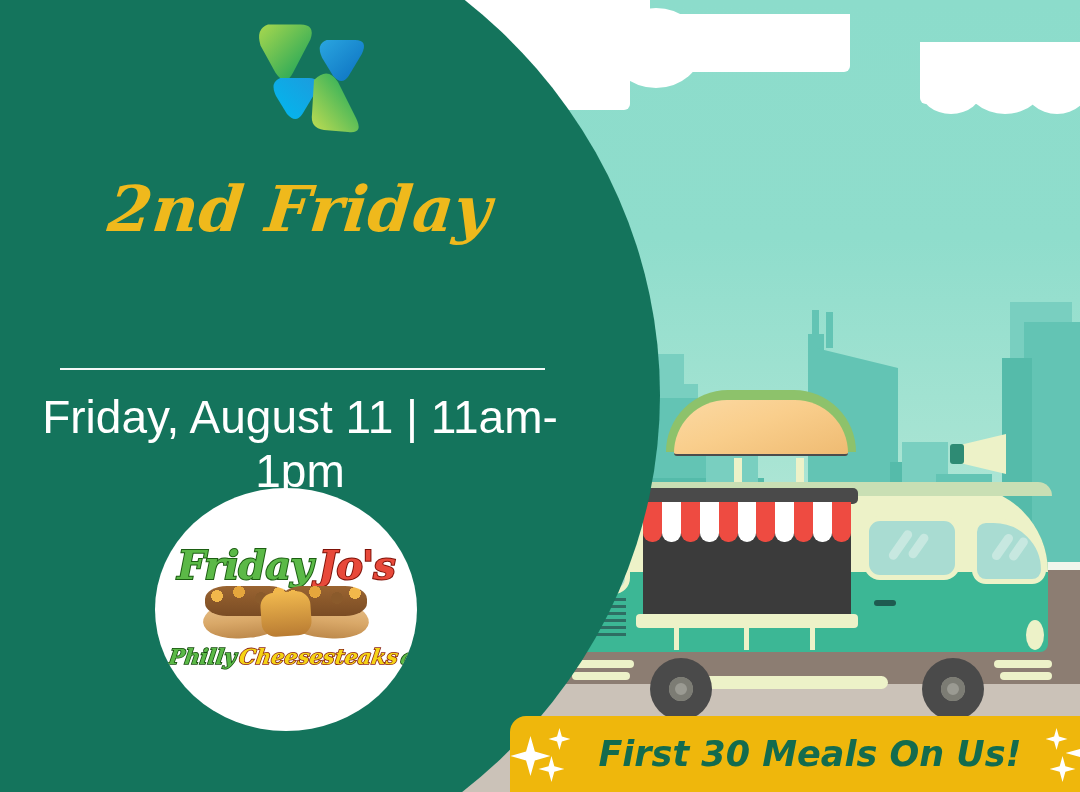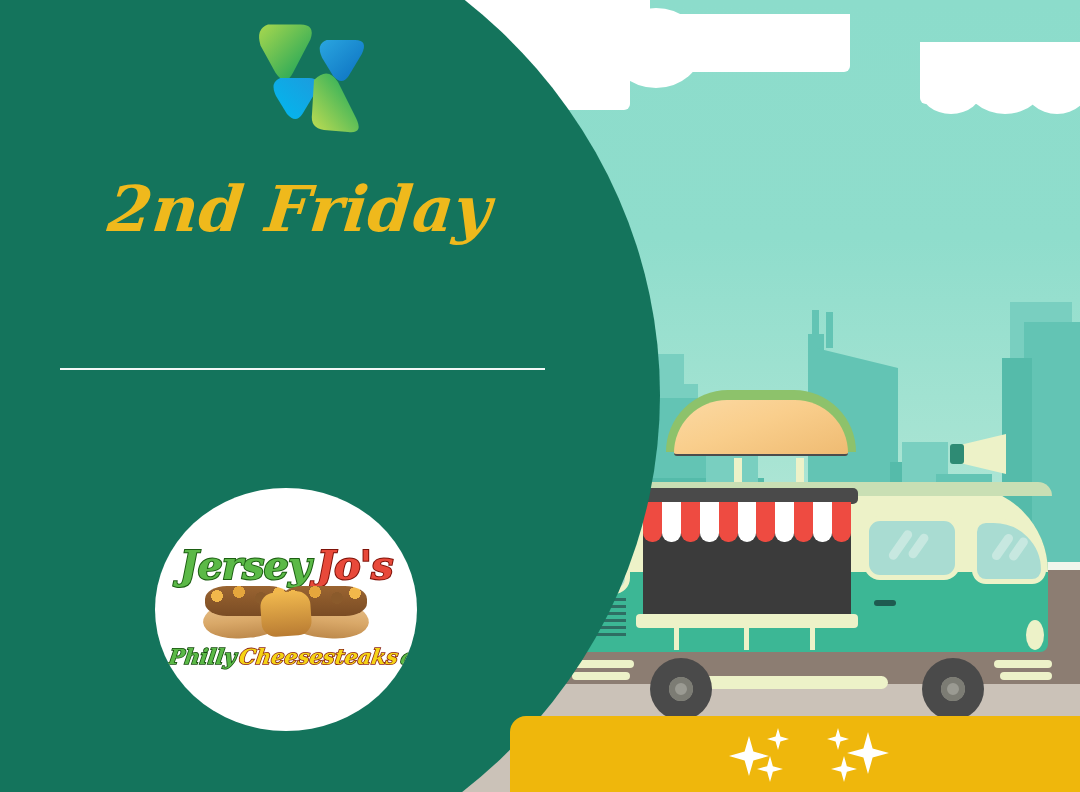--- a/index.html
+++ b/index.html
@@ -449,25 +449,26 @@
         </defs>
         <path d="M8 10 L34 10 Q46 10 42 24 L28 56 Q22 70 14 56 L2 30 Q-2 14 8 10 Z" transform="translate(6,0) scale(1.25,1.05)" fill="url(#gTL)"></path>
         <path d="M66 26 L92 26 Q104 26 98 40 L86 62 Q80 72 72 62 L62 44 Q56 30 66 26 Z" transform="translate(2,0) scale(1.1,1.0)" fill="url(#gTR)"></path>
         <path d="M24 68 L50 68 Q62 68 56 82 L44 104 Q38 114 30 104 L20 86 Q14 72 24 68 Z" transform="translate(2,-4) scale(1.1,1.0)" fill="url(#gBL)"></path>
         <path d="M62 70 Q76 56 86 72 L104 108 Q112 124 96 122 L72 120 Q58 118 60 104 Z" transform="translate(0,-4)" fill="url(#gBR)"></path>
       </svg>
     </div>
 
     <div class="kicker">2nd Friday</div>
     <div class="rule"></div>
+    <div class="dateline">Friday, August 11 | 11am-1pm</div>
 
     <div id="badge">
       <div class="badge-inner">
         <div class="jj-wordmark">
-          <span class="jj-jersey">Jersey</span><span class="jj-jos">Jo's</span>
+          <span class="jj-jersey">Friday</span><span class="jj-jos">Jo's</span>
         </div>
         <div class="steak">
           <div class="roll l"></div>
           <div class="roll r"></div>
           <div class="meat l"></div>
           <div class="meat r"></div>
           <div class="meat-mid"></div>
         </div>
         <div class="jj-tag">
           <span class="tag-philly">Philly</span><span class="tag-cheese">Cheesesteaks</span><span class="tag-more">and More!</span>
@@ -475,20 +476,21 @@
       </div>
     </div>
   </div>
 
   <div id="banner">
     <div class="sparkles">
       <div class="spk" style="left:0px;top:10px;width:40px;height:40px;"></div>
       <div class="spk" style="left:38px;top:2px;width:22px;height:22px;"></div>
       <div class="spk" style="left:28px;top:30px;width:26px;height:26px;"></div>
     </div>
+    <div class="banner-text">First 30 Meals On Us!</div>
     <div class="sparkles">
       <div class="spk" style="left:30px;top:6px;width:42px;height:42px;"></div>
       <div class="spk" style="left:10px;top:2px;width:22px;height:22px;"></div>
       <div class="spk" style="left:14px;top:30px;width:26px;height:26px;"></div>
     </div>
   </div>
 
 </div>
 
 </body></html>

